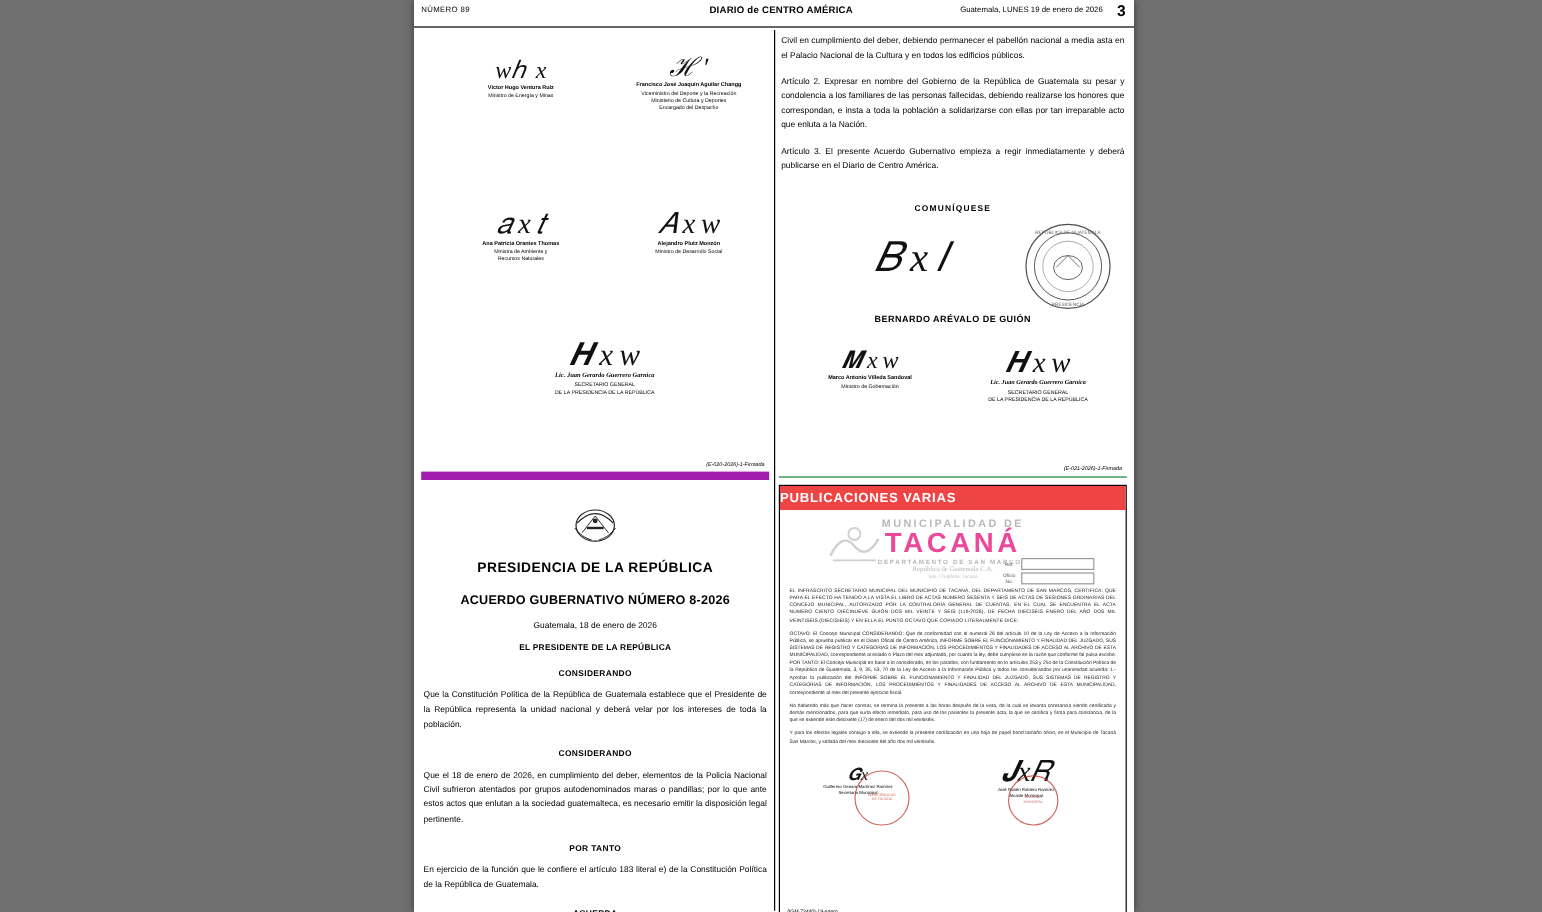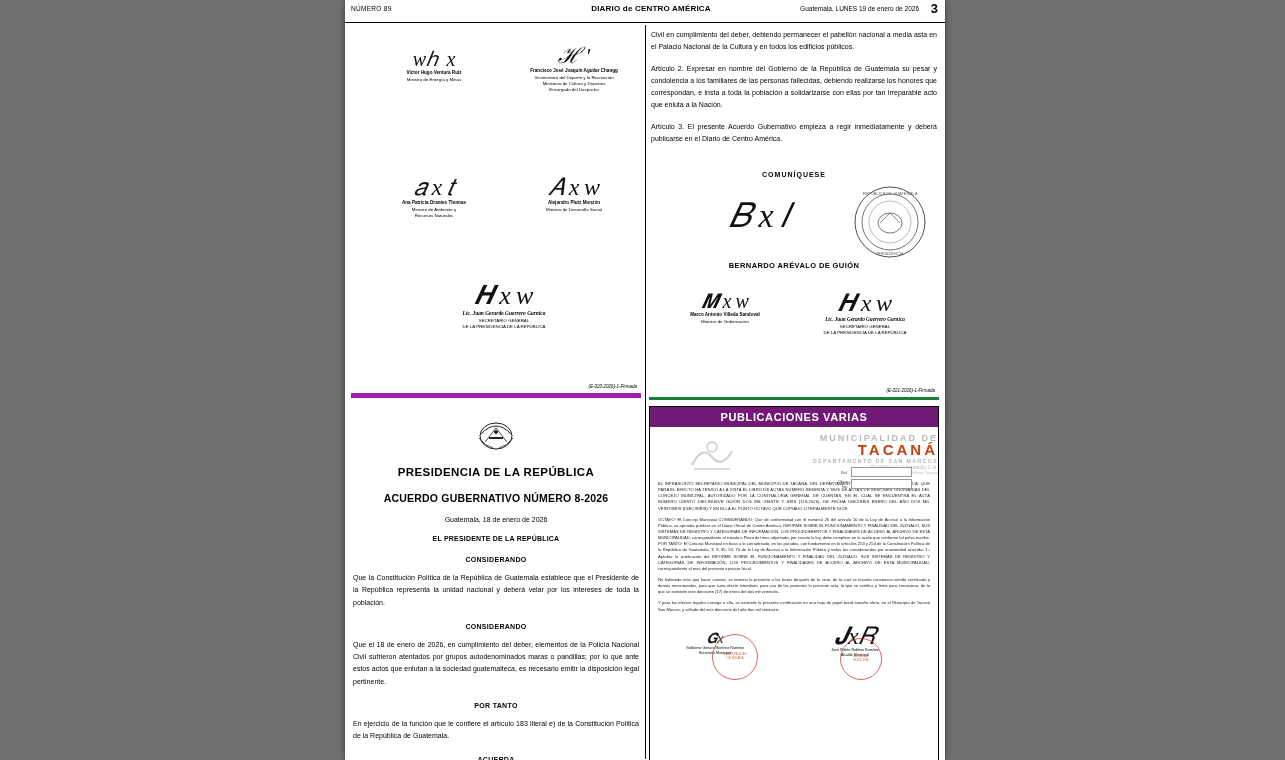--- a/index.html
+++ b/index.html
@@ -7,41 +7,41 @@
   .page{position:absolute;left:345px;top:0;width:600px;height:760px;background:#ffffff;box-shadow:0 0 6px rgba(0,0,0,.5);}
   .masthead{position:relative;height:22px;border-bottom:1px solid #000;}
   .mh-left{position:absolute;left:6px;top:5px;font-size:6.5px;letter-spacing:.3px;}
   .mh-center{position:absolute;left:0;right:0;top:4px;text-align:center;font-size:8px;font-weight:bold;letter-spacing:.2px;padding-left:12px;}
   .mh-right{position:absolute;right:26px;top:5px;font-size:6.5px;}
   .mh-pageno{position:absolute;right:7px;top:1px;font-size:13px;font-weight:bold;}
   .cols{position:relative;height:738px;}
   .colL{position:absolute;left:6px;top:2px;width:290px;height:734px;}
   .colR{position:absolute;left:304px;top:2px;width:290px;height:734px;}
   .vrule{position:absolute;left:300px;top:2px;width:1px;height:734px;background:#000;}
-  .sig-block{position:relative;height:368px;border-bottom:5px solid #a21caf;}
+  .sig-block{position:relative;height:368px;border-bottom:7px solid #a21caf;}
   .sig{position:absolute;text-align:center;width:150px;}
   .sig .name{font-size:4.6px;font-weight:bold;line-height:1.45;}
   .sig .role{font-size:4.4px;line-height:1.45;}
   .scrawl{font-family:"Liberation Serif",serif;font-style:italic;color:#111;line-height:1;}
   .sig-line{width:100px;height:0;border-top:0px solid #000;margin:0 auto 1px;}
   .doc-head{text-align:center;margin-top:14px;}
   .seal{width:46px;height:46px;margin:0 auto 8px;position:relative;}
   .seal svg{display:block;}
   h1.title{font-size:11.5px;font-weight:bold;letter-spacing:.4px;margin:6px 0 0;}
   h2.subtitle{font-size:10.5px;font-weight:bold;letter-spacing:.2px;margin:14px 0 0;}
   .place-date{font-size:7px;text-align:center;margin-top:12px;}
   .center-small{font-size:7px;font-weight:bold;text-align:center;margin-top:12px;letter-spacing:.2px;}
   .center-head{font-size:7px;font-weight:bold;text-align:center;margin-top:14px;letter-spacing:.3px;}
   p.body{font-size:7px;line-height:1.75;text-align:justify;margin:9px 2px 0;}
   .codeline{font-size:4.5px;text-align:right;margin-top:6px;padding-right:4px;font-style:italic;}
   .pub-box{border:1px solid #000;margin-top:6px;height:360px;position:relative;background:#fff;}
-  .pub-title{background:#701a75;color:#fff;text-align:center;font-size:11px;font-weight:bold;letter-spacing:.6px;padding:4px 0;}
-  .muni{position:relative;text-align:right;padding-top:6px;color:#c8c8c8;}
+  .pub-title{background:#ef4444;color:#fff;text-align:left;font-size:11px;font-weight:bold;letter-spacing:.6px;padding:4px 0;}
+  .muni{position:relative;text-align:center;padding-top:6px;color:#c8c8c8;}
   .muni .l1{font-size:9px;font-weight:bold;letter-spacing:2px;color:#b9b9b9;}
-  .muni .l2{font-size:15px;font-weight:bold;letter-spacing:3px;color:#c2410c;margin-top:-2px;}
+  .muni .l2{font-size:23px;font-weight:bold;letter-spacing:3px;color:#ec4899;margin-top:-2px;}
   .muni .l3{font-size:5.2px;font-weight:bold;letter-spacing:1.4px;color:#b5b5b5;}
   .muni .l4{font-size:5.6px;color:#b5b5b5;font-family:"Liberation Serif",serif;}
   .muni .l5{font-size:4px;color:#bdbdbd;}
   .muni-logo{position:absolute;left:40px;top:8px;width:44px;height:40px;}
   .ref-box{position:absolute;right:26px;top:40px;width:78px;}
   .ref-row{display:flex;align-items:center;gap:3px;margin-bottom:2px;}
   .ref-row span{font-size:4px;color:#555;width:14px;}
   .ref-row i{display:block;flex:1;height:8px;border:1px solid #999;background:#fff;}
   .pub-body{padding:6px 8px 0;}
   .pub-body p{font-size:4.1px;line-height:1.5;text-align:justify;margin:0 0 5px;color:#1a1a1a;}
@@ -146,21 +146,21 @@
 
       <div class="center-head">POR TANTO</div>
       <p class="body">En ejercicio de la función que le confiere el artículo 183 literal e) de la Constitución Política de la República de Guatemala.</p>
 
       <div class="center-head">ACUERDA</div>
 
     </div>
 
     <div class="colR">
 
-      <div style="position:relative;height:368px;border-bottom:3px solid #15803d;">
+      <div style="position:relative;height:368px;border-bottom:1px solid #15803d;">
         <p class="body" style="margin-top:4px;">Civil en cumplimiento del deber, debiendo permanecer el pabellón nacional a media asta en el Palacio Nacional de la Cultura y en todos los edificios públicos.</p>
         <p class="body">Artículo 2. Expresar en nombre del Gobierno de la República de Guatemala su pesar y condolencia a los familiares de las personas fallecidas, debiendo realizarse los honores que correspondan, e insta a toda la población a solidarizarse con ellas por tan irreparable acto que enluta a la Nación.</p>
         <p class="body">Artículo 3. El presente Acuerdo Gubernativo empieza a regir inmediatamente y deberá publicarse en el Diario de Centro América.</p>
 
         <div class="comuniquese">COMUNÍQUESE</div>
 
         <div class="scrawl" style="position:absolute;left:80px;top:170px;font-size:34px;">𝐵 x 𝑙</div>
 
         <div class="roundseal" style="top:156px;">
           <svg viewBox="0 0 74 74" width="74" height="74" aria-hidden="true">

